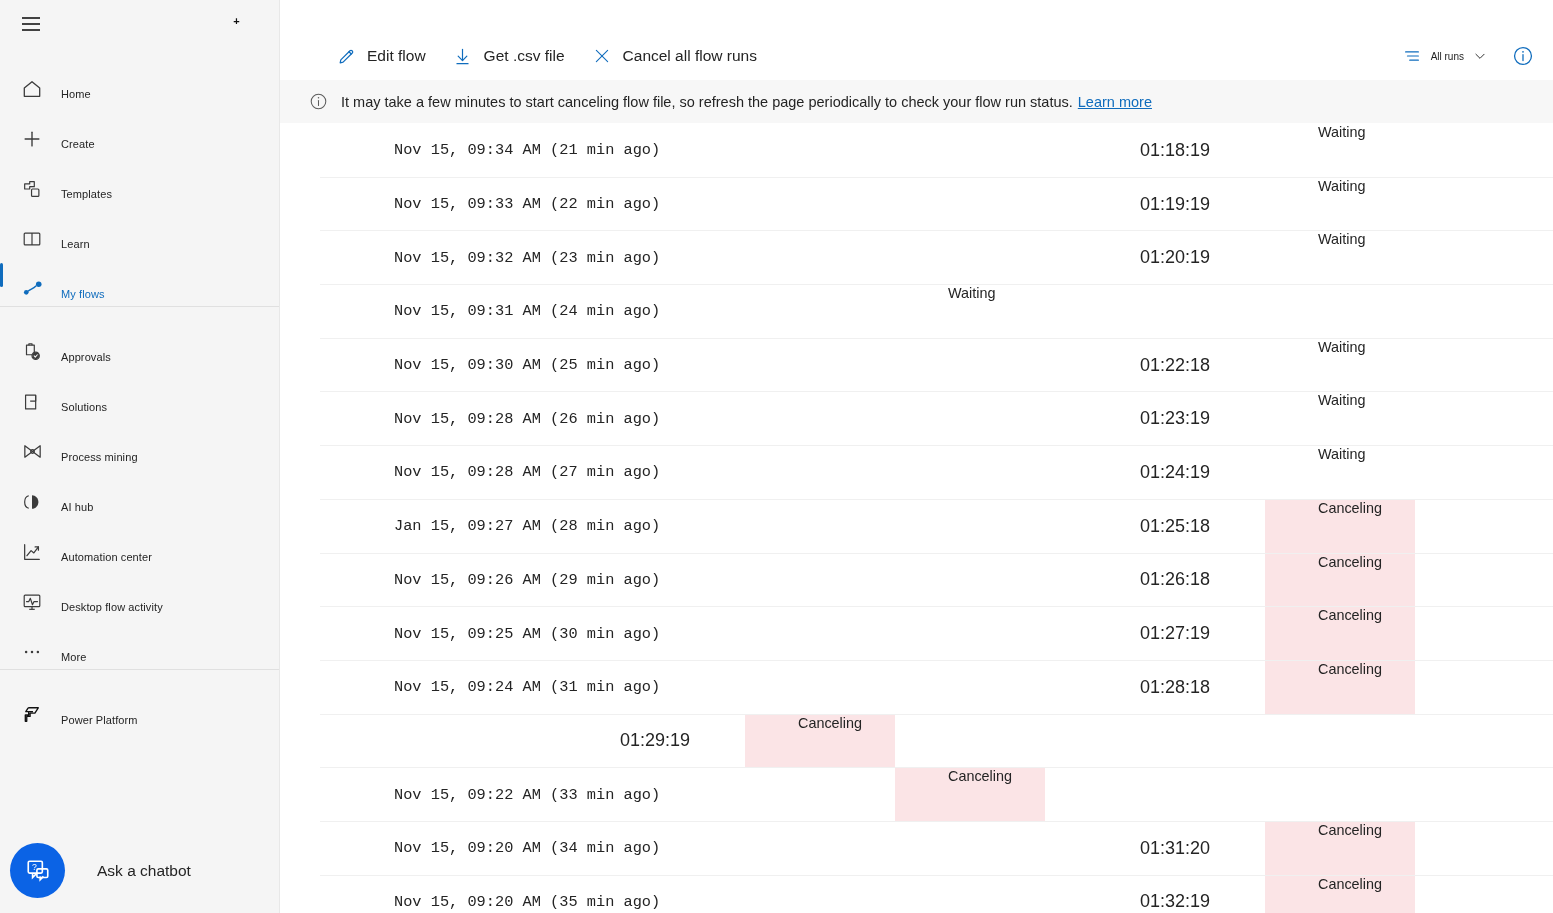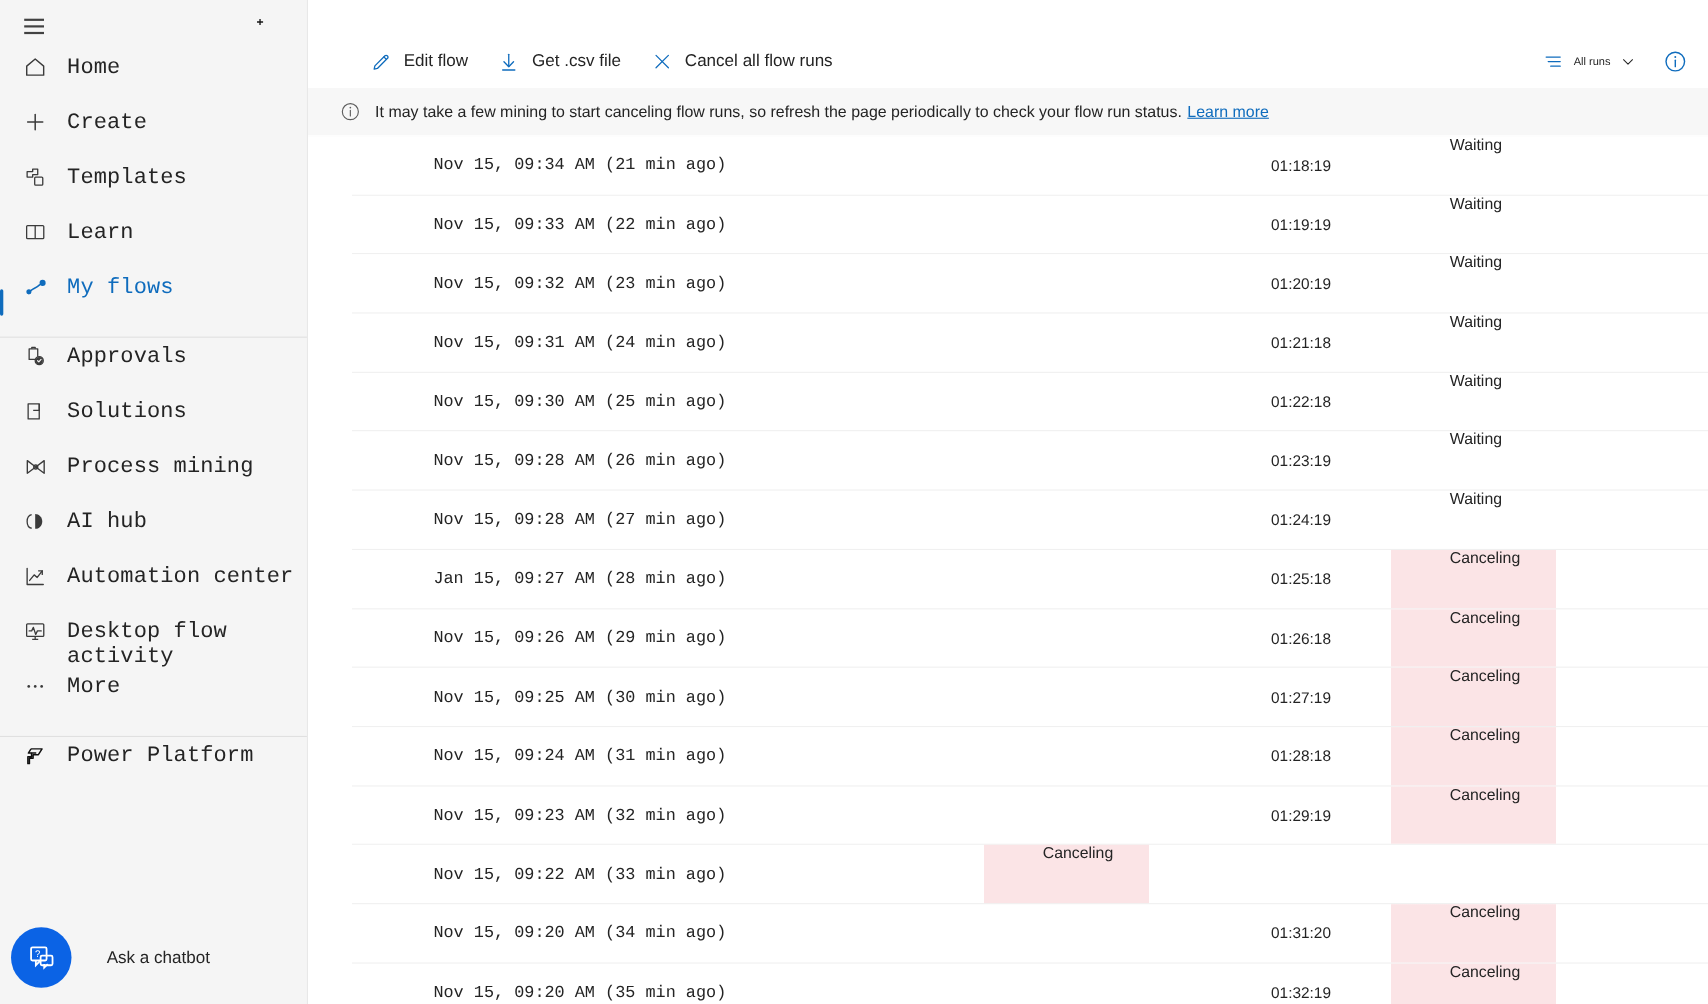--- a/index.html
+++ b/index.html
@@ -60,26 +60,25 @@
     line-height: 9px;
     text-align: center;
     font-weight: 700;
   }
 
   .nav-list { padding-top: 2px; }
   .nav-item {
     position: relative;
     height: 50px;
     display: flex;
-    align-items: flex-start;
+    align-items: flex-end;
     padding-left: 12px;
     cursor: pointer;
     color: #242424;
-    font-size: 20px;
-    font-family: Liberation Mono, monospace;
+    font-size: 11px;
   }
   .nav-item .ico {
     width: 40px;
     min-width: 40px;
     display: flex;
     align-items: center;
     justify-content: center;
     color: #3b3b3b;
   }
   .nav-item .lbl {
@@ -229,21 +228,21 @@
     width: 520px;
     padding-left: 74px;
     font-size: 15.3px;
     color: #242424;
     white-space: nowrap;
     font-family: Liberation Mono, monospace;
   }
   .row .c-dur {
     width: 370px;
     text-align: right;
-    font-size: 14px;
+    font-size: 18px;
     color: #242424;
     white-space: nowrap;
   }
   .row .c-status {
     flex: 1;
     height: 100%;
     display: flex;
     padding-left: 108px;
     font-size: 14.4px;
     color: #242424;
@@ -481,21 +480,21 @@
     </div>
 
     <div class="msgbar">
       <span class="mi">
         <svg width="19" height="19" viewBox="0 0 24 24" fill="none" stroke="#5c5c5c" stroke-width="1.3">
           <circle cx="12" cy="12" r="9.2"></circle>
           <circle cx="12" cy="7.4" r="0.95" fill="#5c5c5c" stroke="none"></circle>
           <path d="M12 10.6 L12 17" stroke-linecap="round"></path>
         </svg>
       </span>
-      <span>It may take a few mining to start canceling flow runs, so refresh the page periodically to check your flow run status.</span>
+      <span>It may take a few minutes to start canceling flow file, so refresh the page periodically to check your flow run status.</span>
       <a>Learn more</a>
     </div>
 
     <div class="table-area" id="table-area">
         <div class="row">
           <div class="c-start">Nov 15, 09:34 AM (21 min ago)</div>
           <div class="c-dur">01:18:19</div>
           <div class="c-status">
             <span class="status-text">Waiting</span>
           </div>
@@ -509,21 +508,20 @@
         </div>
         <div class="row">
           <div class="c-start">Nov 15, 09:32 AM (23 min ago)</div>
           <div class="c-dur">01:20:19</div>
           <div class="c-status">
             <span class="status-text">Waiting</span>
           </div>
         </div>
         <div class="row">
           <div class="c-start">Nov 15, 09:31 AM (24 min ago)</div>
-          <div class="c-dur">01:21:18</div>
           <div class="c-status">
             <span class="status-text">Waiting</span>
           </div>
         </div>
         <div class="row">
           <div class="c-start">Nov 15, 09:30 AM (25 min ago)</div>
           <div class="c-dur">01:22:18</div>
           <div class="c-status">
             <span class="status-text">Waiting</span>
           </div>
@@ -564,21 +562,20 @@
           </div>
         </div>
         <div class="row canceling">
           <div class="c-start">Nov 15, 09:24 AM (31 min ago)</div>
           <div class="c-dur">01:28:18</div>
           <div class="c-status">
             <span class="status-text">Canceling</span>
           </div>
         </div>
         <div class="row canceling">
-          <div class="c-start">Nov 15, 09:23 AM (32 min ago)</div>
           <div class="c-dur">01:29:19</div>
           <div class="c-status">
             <span class="status-text">Canceling</span>
           </div>
         </div>
         <div class="row canceling">
           <div class="c-start">Nov 15, 09:22 AM (33 min ago)</div>
           <div class="c-status">
             <span class="status-text">Canceling</span>
           </div>

